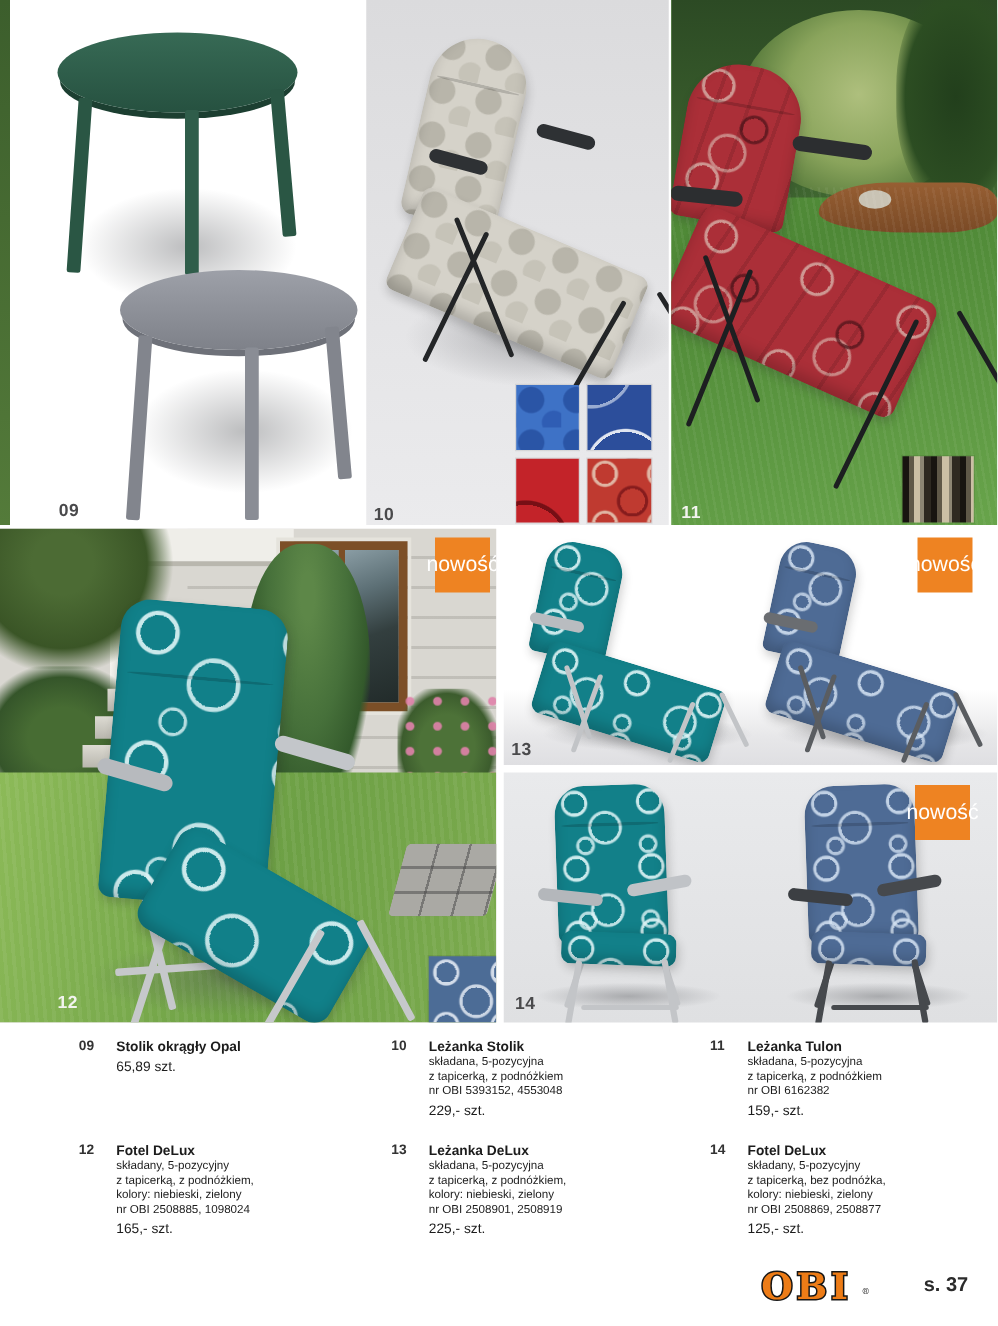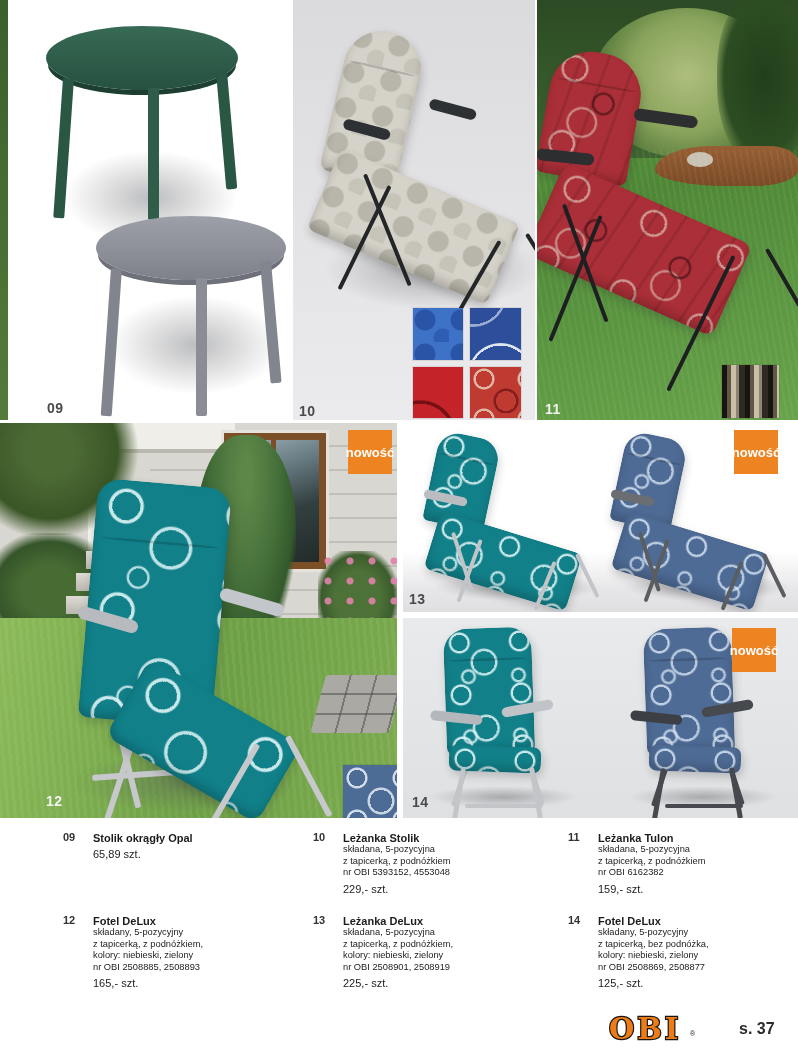--- a/index.html
+++ b/index.html
@@ -8,21 +8,21 @@
   .panel{position:absolute;overflow:hidden;}
   .abs{position:absolute;}
   .bar{position:absolute;transform-origin:top left;border-radius:2px;}
   .cushion{position:absolute;box-shadow:inset 0 -6px 10px rgba(0,0,0,.18),2px 4px 8px rgba(40,40,40,.22);}
   .cushion.seam:after{content:"";position:absolute;left:6%;right:6%;top:24%;height:0;
         border-bottom:3px solid rgba(0,0,0,.16);border-radius:50%;}
   .soft-shadow{position:absolute;background:radial-gradient(ellipse at 50% 50%,rgba(80,82,86,.38),rgba(80,82,86,0) 70%);}
   .photo-num{position:absolute;font-size:14px;font-weight:bold;color:#4a4a4c;letter-spacing:.5px;}
   .photo-num.light{color:#f2f3ee;}
   .new-badge{position:absolute;width:44px;height:44px;background:#ee8322;color:#fff;
-        display:flex;align-items:center;justify-content:center;font-size:13px;font-weight:bold;}
+        display:flex;align-items:center;justify-content:center;font-size:17px;font-weight:normal;}
   
   .ring-teal{background-color:#118089;background-image:
     radial-gradient(circle at 30px 26px, rgba(0,0,0,0) 14px, rgba(222,244,246,.9) 14px, rgba(222,244,246,.9) 17px, rgba(0,0,0,0) 18px),
     radial-gradient(circle at 78px 64px, rgba(0,0,0,0) 18px, rgba(222,244,246,.85) 18px, rgba(222,244,246,.85) 21px, rgba(0,0,0,0) 22px),
     radial-gradient(circle at 48px 96px, rgba(0,0,0,0) 9px, rgba(222,244,246,.8) 9px, rgba(222,244,246,.8) 11px, rgba(0,0,0,0) 12px);
     background-size:118px 104px,150px 132px,96px 120px;}
   .ring-teal-sm{background-color:#128089;background-image:
     radial-gradient(circle at 16px 14px, rgba(0,0,0,0) 8px, rgba(222,244,246,.9) 8px, rgba(222,244,246,.9) 10px, rgba(0,0,0,0) 11px),
     radial-gradient(circle at 40px 34px, rgba(0,0,0,0) 11px, rgba(222,244,246,.85) 11px, rgba(222,244,246,.85) 13px, rgba(0,0,0,0) 14px),
     radial-gradient(circle at 24px 48px, rgba(0,0,0,0) 5px, rgba(222,244,246,.8) 5px, rgba(222,244,246,.8) 7px, rgba(0,0,0,0) 8px);
@@ -245,21 +245,21 @@
       </div>
     <div class="price">159,- szt.</div>
   </div>
   <div class="prod" style="left:93px;top:915px;">
     <span class="num">12</span>
     <div class="name">Fotel DeLux</div>
     <div class="specs">
         <div class="spec-line">składany, 5-pozycyjny</div>
         <div class="spec-line">z tapicerką, z podnóżkiem,</div>
         <div class="spec-line">kolory: niebieski, zielony</div>
-        <div class="spec-line">nr OBI 2508885, 2508893</div>
+        <div class="spec-line">nr OBI 2508885, 1098024</div>
       </div>
     <div class="price">165,- szt.</div>
   </div>
   <div class="prod" style="left:343px;top:915px;">
     <span class="num">13</span>
     <div class="name">Leżanka DeLux</div>
     <div class="specs">
         <div class="spec-line">składana, 5-pozycyjna</div>
         <div class="spec-line">z tapicerką, z podnóżkiem,</div>
         <div class="spec-line">kolory: niebieski, zielony</div>

